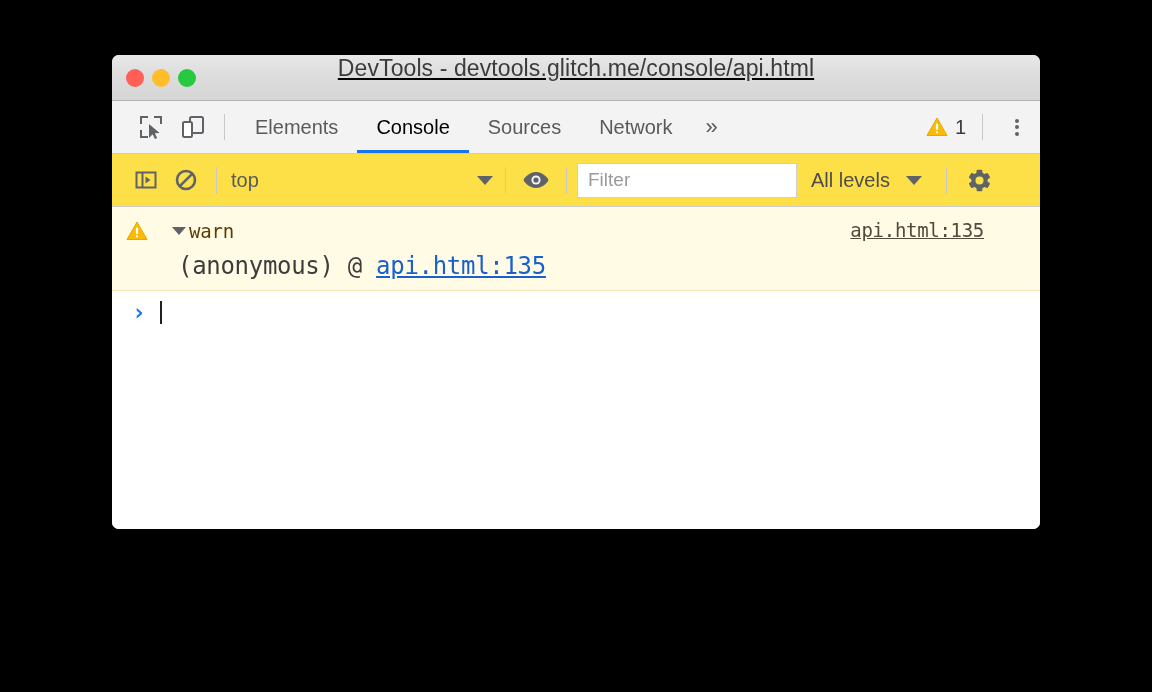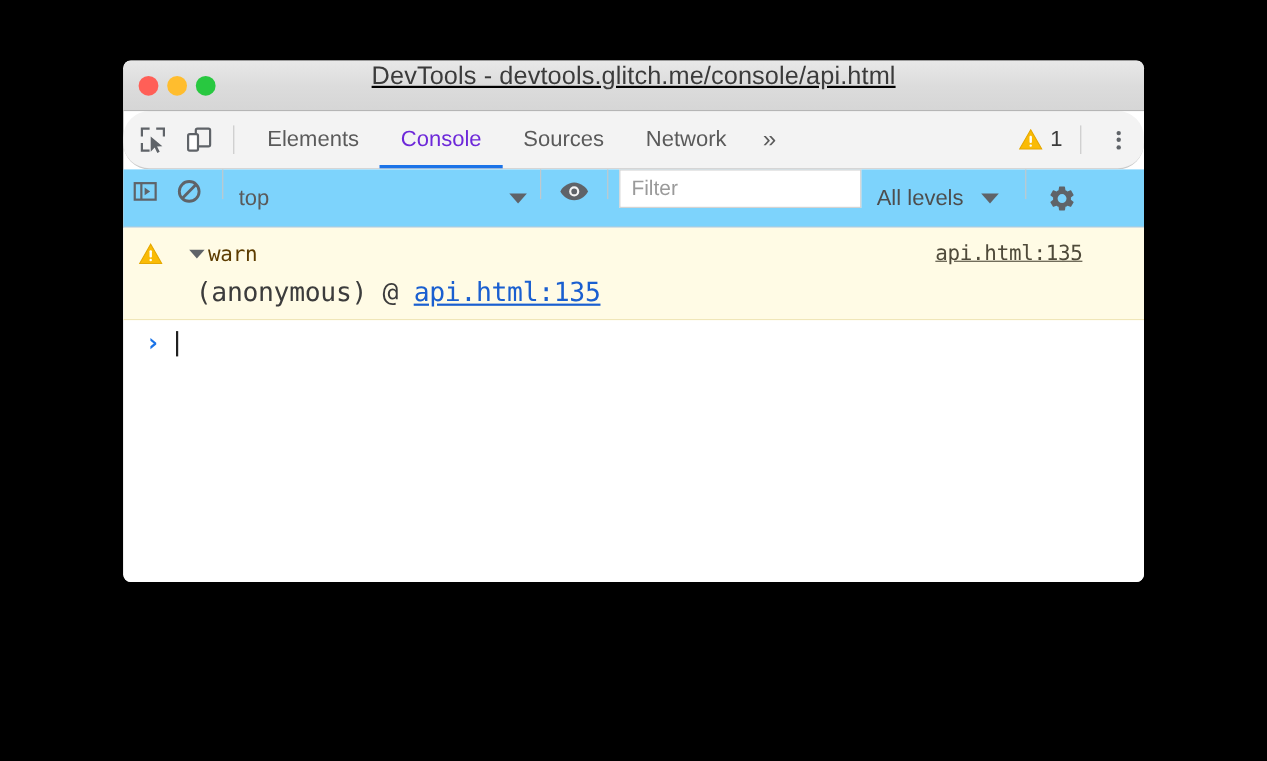--- a/index.html
+++ b/index.html
@@ -66,23 +66,22 @@
     user-select: none;
   }
 
   
   .tabbar {
     height: 53px;
     background: #f3f3f3;
     border-bottom: 1px solid #cacaca;
     display: flex;
     align-items: stretch;
-    padding-left: 6px;
+    padding-left: 18px;
     box-sizing: border-box;
-    border-radius: 24px;
   }
   .tb-icon {
     width: 42px;
     display: flex;
     align-items: center;
     justify-content: center;
     cursor: pointer;
   }
   .tb-sep {
     width: 1px;
@@ -94,21 +93,21 @@
     display: flex;
     align-items: center;
     padding: 0 19px;
     font-size: 20px;
     color: #5a5a5a;
     cursor: pointer;
     position: relative;
     white-space: nowrap;
   }
   .tab.active {
-    color: #6d28d9;
+    color: #000000;
   }
   .tab.active::after {
     content: "";
     position: absolute;
     left: 0; right: 0; bottom: 0;
     height: 3px;
     background: #1a73e8;
   }
   .tab.more {
     padding: 0 14px;
@@ -136,23 +135,25 @@
     display: block;
     width: 4px; height: 4px;
     border-radius: 50%;
     background: #5f6368;
     margin: 2.5px 0;
   }
 
   
   .ctoolbar {
     height: 53px;
-    background: #7dd3fc;
+    background: #fde047;
     border-bottom: 1px solid #cacaca;
     display: flex;
+    align-items: center;
+    padding-left: 14px;
     box-sizing: border-box;
   }
   .ct-icon {
     width: 40px;
     height: 40px;
     display: flex;
     align-items: center;
     justify-content: center;
     cursor: pointer;
   }

